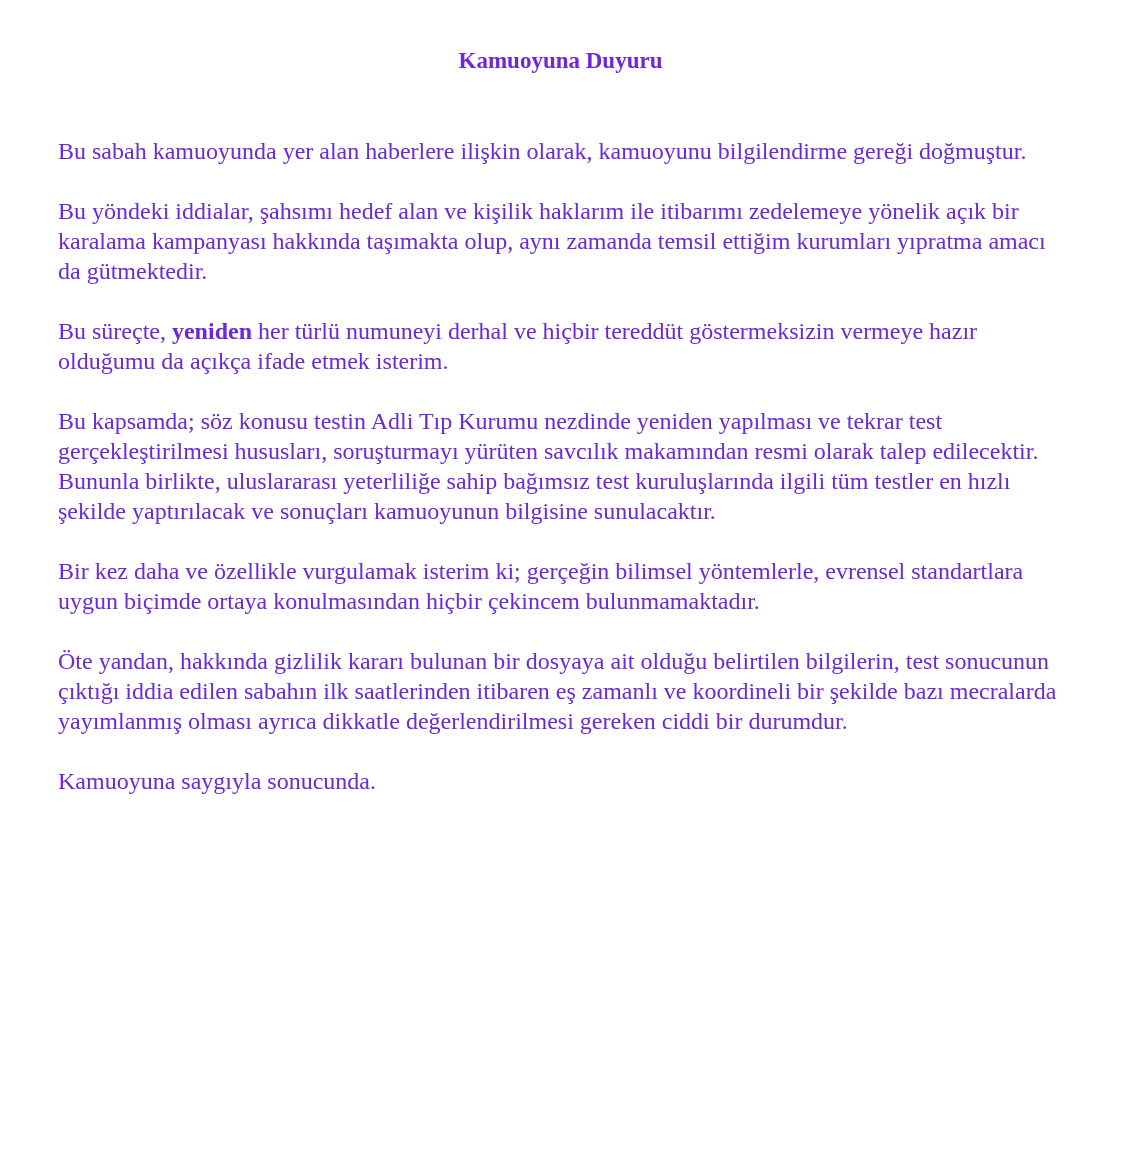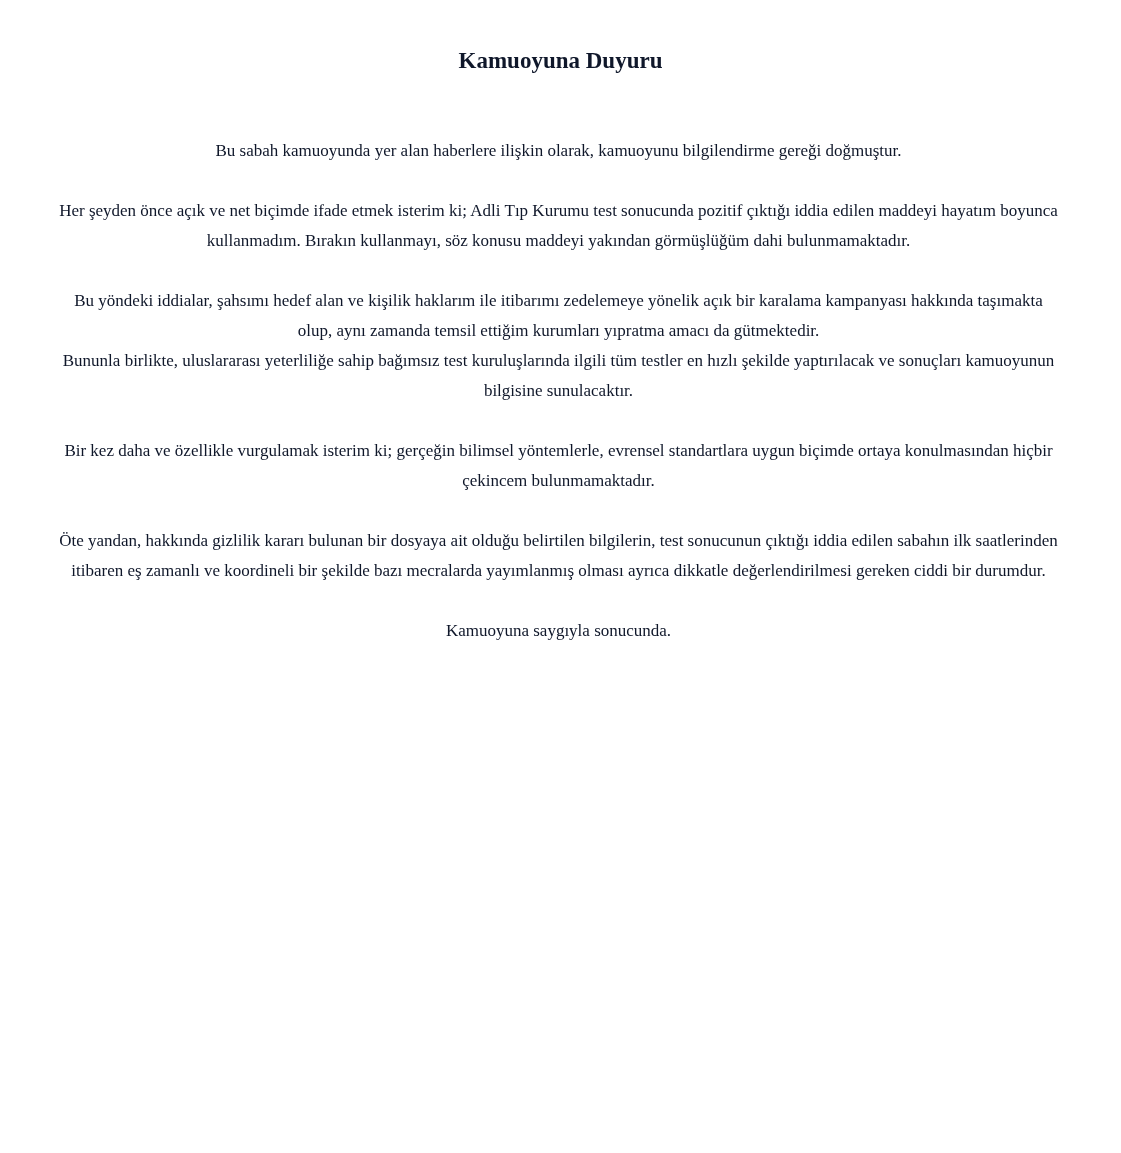--- a/index.html
+++ b/index.html
@@ -6,57 +6,57 @@
     margin: 0;
     padding: 0;
     background: #ffffff;
   }
   .page {
     position: relative;
     width: 1121px;
     height: 899px;
     margin: 0 auto;
     background: #ffffff;
-    color: #0f172a;
+    color: #6d28d9;
     font-family: "Liberation Serif", "DejaVu Serif", serif;
     box-sizing: border-box;
     padding: 46px 58px 0 58px;
     overflow: hidden;
   }
   .doc-title {
     margin: 0 0 60px 0;
     font-size: 23px;
     line-height: 30px;
     font-weight: bold;
     text-align: center;
   }
   .doc-body p {
     margin: 30px 4px 0 0;
-    font-size: 17px;
+    font-size: 24px;
     line-height: 30px;
-    text-align: center;
     font-weight: normal;
   }
   .doc-body p:first-child {
     margin-top: 0;
   }
   .doc-body p.tight {
     margin-top: 0;
   }
   .doc-body strong {
     font-weight: bold;
   }
 </style>
 </head>
 <body>
 
 <div class="page">
   <h1 class="doc-title">Kamuoyuna Duyuru</h1>
   <div class="doc-body">
       <p><span>Bu sabah kamuoyunda yer alan haberlere ilişkin olarak, kamuoyunu bilgilendirme gereği doğmuştur.</span></p>
-      <p><span>Her şeyden önce açık ve net biçimde ifade etmek isterim ki; Adli Tıp Kurumu test sonucunda pozitif çıktığı iddia edilen maddeyi hayatım boyunca kullanmadım. Bırakın kullanmayı, söz konusu maddeyi yakından görmüşlüğüm dahi bulunmamaktadır.</span></p>
       <p><span>Bu yöndeki iddialar, şahsımı hedef alan ve kişilik haklarım ile itibarımı zedelemeye yönelik açık bir karalama kampanyası hakkında taşımakta olup, aynı zamanda temsil ettiğim kurumları yıpratma amacı da gütmektedir.</span></p>
+      <p><span>Bu süreçte, </span><strong>yeniden</strong><span> her türlü numuneyi derhal ve hiçbir tereddüt göstermeksizin vermeye hazır olduğumu da açıkça ifade etmek isterim.</span></p>
+      <p><span>Bu kapsamda; söz konusu testin Adli Tıp Kurumu nezdinde yeniden yapılması ve tekrar test gerçekleştirilmesi hususları, soruşturmayı yürüten savcılık makamından resmi olarak talep edilecektir.</span></p>
       <p class="tight"><span>Bununla birlikte, uluslararası yeterliliğe sahip bağımsız test kuruluşlarında ilgili tüm testler en hızlı şekilde yaptırılacak ve sonuçları kamuoyunun bilgisine sunulacaktır.</span></p>
       <p><span>Bir kez daha ve özellikle vurgulamak isterim ki; gerçeğin bilimsel yöntemlerle, evrensel standartlara uygun biçimde ortaya konulmasından hiçbir çekincem bulunmamaktadır.</span></p>
       <p><span>Öte yandan, hakkında gizlilik kararı bulunan bir dosyaya ait olduğu belirtilen bilgilerin, test sonucunun çıktığı iddia edilen sabahın ilk saatlerinden itibaren eş zamanlı ve koordineli bir şekilde bazı mecralarda yayımlanmış olması ayrıca dikkatle değerlendirilmesi gereken ciddi bir durumdur.</span></p>
       <p><span>Kamuoyuna saygıyla sonucunda.</span></p>
     </div>
 </div>
 
 </body></html>

